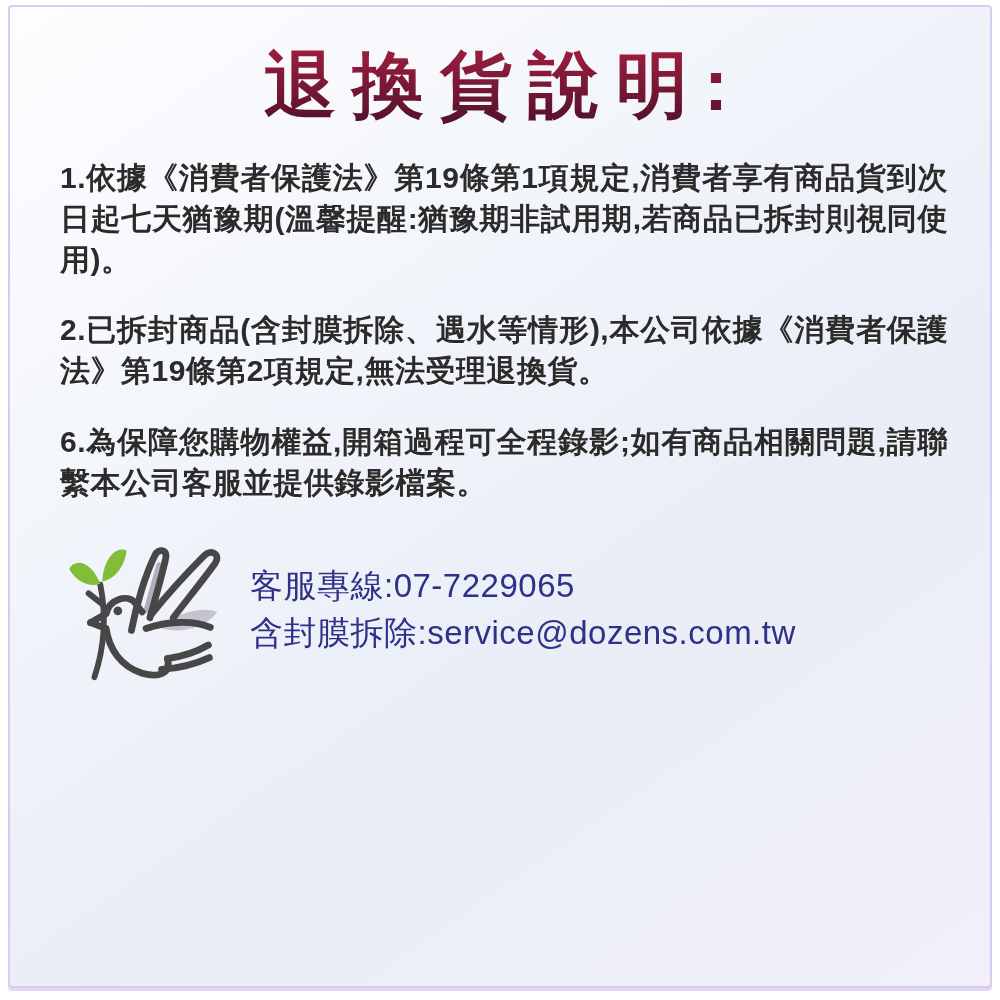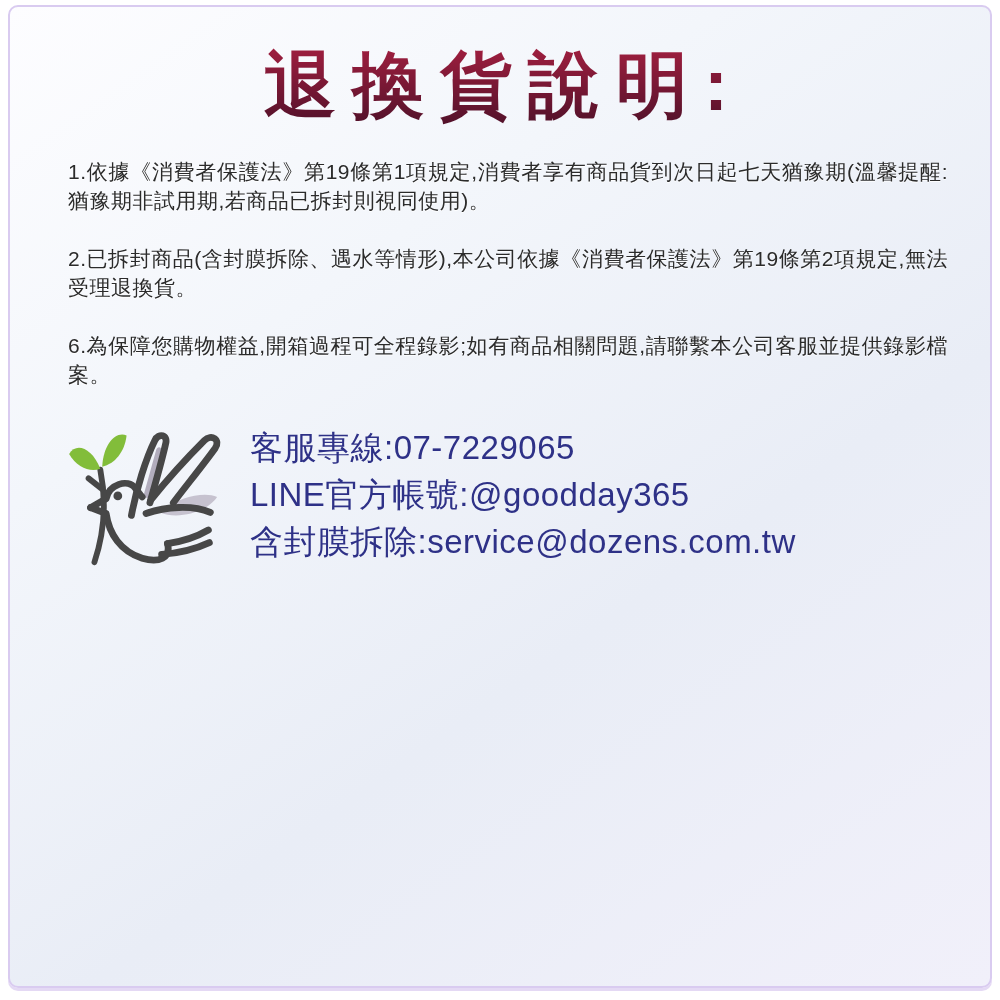--- a/index.html
+++ b/index.html
@@ -24,46 +24,46 @@
   }
   .canvas{
     position:relative;
     width:1000px;height:1000px;
     background:#ffffff;
   }
   .card{
     position:absolute;
     left:8px;top:5px;right:8px;bottom:12px;
     border:2px solid var(--card-border,#d9cbf0);
-    border-radius:10px;
+    border-radius:4px;
     background:linear-gradient(145deg,var(--card-bg-a,#fdfdff) 0%,#f3f6fb 30%,var(--card-bg-b,#e9edf6) 62%,var(--card-bg-c,#f1f0fa) 100%);
     box-shadow:0 3px 0 rgba(205,185,235,.55);
     overflow:hidden;
     padding:26px 42px 16px 42px;
   }
   .title{
     text-align:center;
     font-size:72px;
     line-height:1.18;
     font-weight:900;
     letter-spacing:16px;
     margin:10px 0 30px 8px;
     background:linear-gradient(180deg,var(--title-gradient-top,#a31f40) 0%,var(--title-gradient-bottom,#4f1129) 100%);
     -webkit-background-clip:text;
     background-clip:text;
     color:transparent;
     -webkit-text-fill-color:transparent;
     text-shadow:0 0 1px rgba(255,255,255,0.001);
   }
   .policy-list p{
-    font-size:21px;
-    font-weight:400;
+    font-size:30px;
+    font-weight:700;
     line-height:1.36;
     color:var(--body-text,#2b2b2b);
-    margin:0 0 30px 16px;
+    margin:0 0 30px 8px;
     text-shadow:0 1px 0 rgba(255,255,255,0.85);
     text-align:justify;
     letter-spacing:0.5px;
   }
   .footer{
     display:flex;
     align-items:center;
     gap:14px;
     margin-top:2px;
     padding-left:8px;
@@ -126,19 +126,18 @@
           <g>
             <path class="branch-line" d="M41,52 C47,82 46,114 35,147"></path>
             <path class="branch-line" d="M43,72 L29,61"></path>
             <path class="leaf" d="M41,51 C32,29 16,24 9,36 C17,50 31,55 41,51 Z"></path>
             <path class="leaf" d="M43,49 C44,26 57,12 68,17 C66,34 56,46 43,49 Z"></path>
           </g>
         </svg>
       </div>
       <div class="contact-lines">
         <div>客服專線:07-7229065</div>
-        <div>LINE官方帳號:@goodday365</div>
         <div>含封膜拆除:service@dozens.com.tw</div>
       </div>
     </div>
 
   </div>
 </div>
 
 </body></html>

